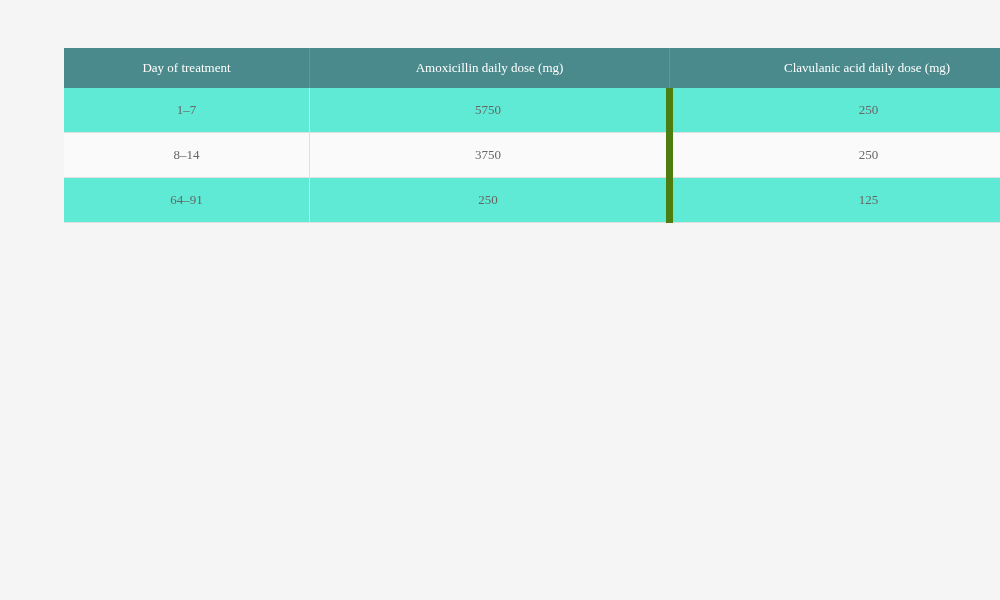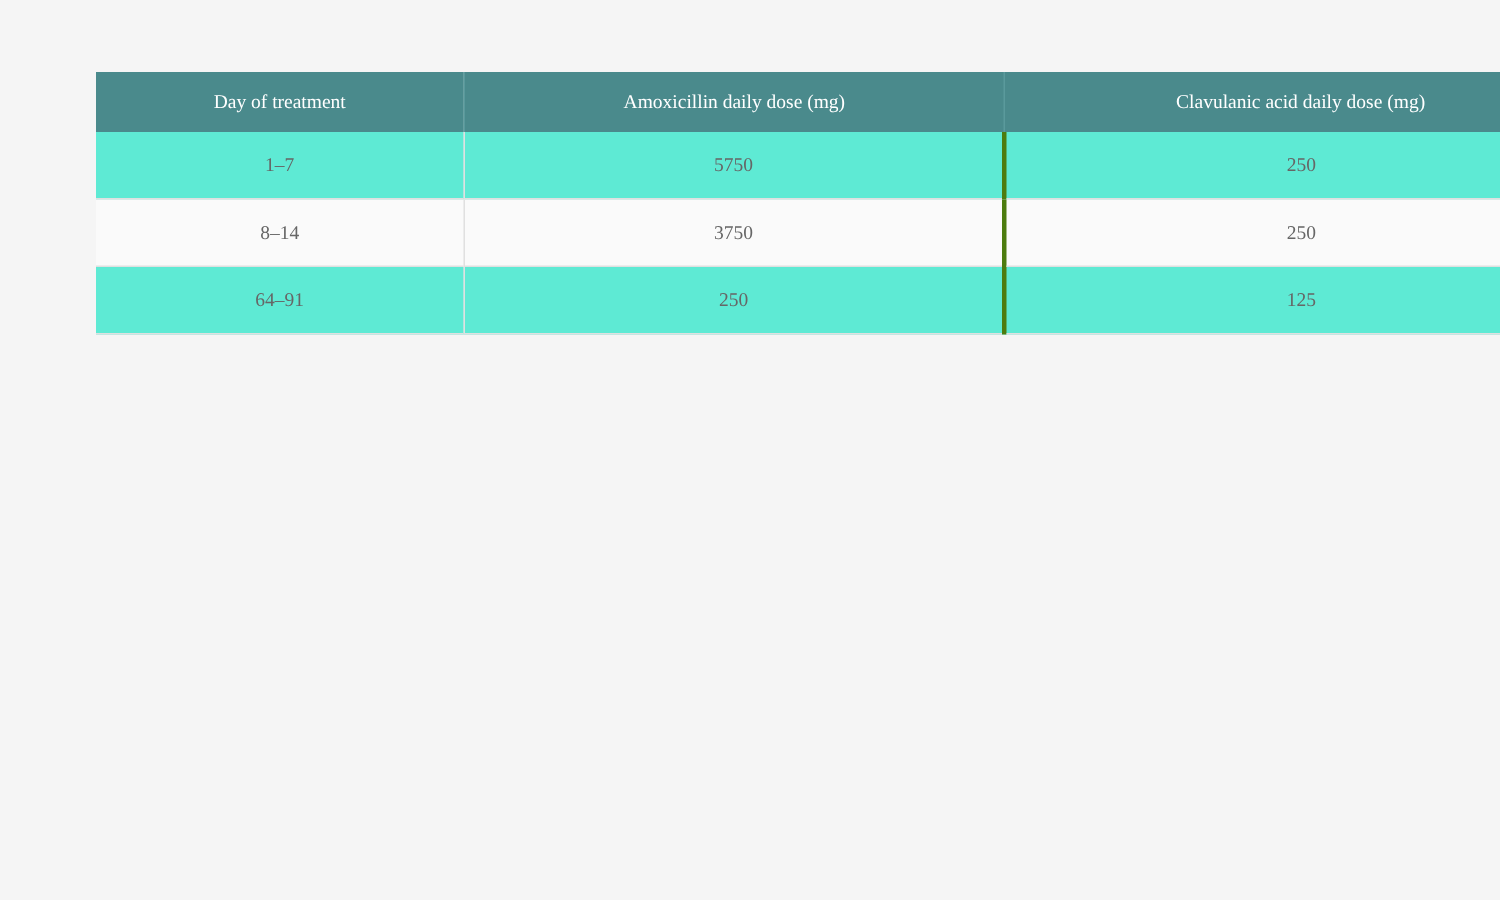--- a/index.html
+++ b/index.html
@@ -60,21 +60,21 @@
       text-align: center;
       color: #666;
       font-size: 13px;
     }
 
     tbody td:first-child {
       border-right: 1px solid #e0e0e0;
     }
 
     tbody td:nth-child(2) {
-      border-right: 3px solid #4d7c0f;
+      border-right: 7px solid #4d7c0f;
     }
   </style>
 </head>
 <body>
 
 <div class="table-container">
   <table>
     <thead>
       <tr>
         <th>Day of treatment</th>

